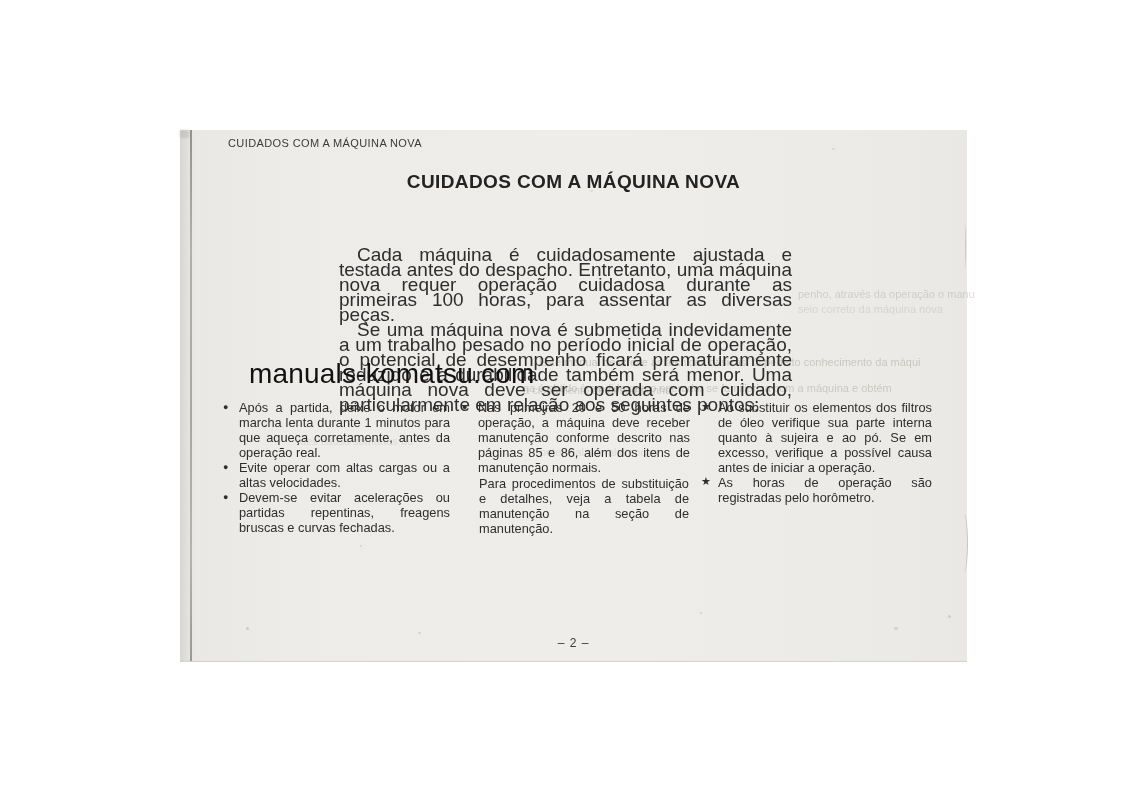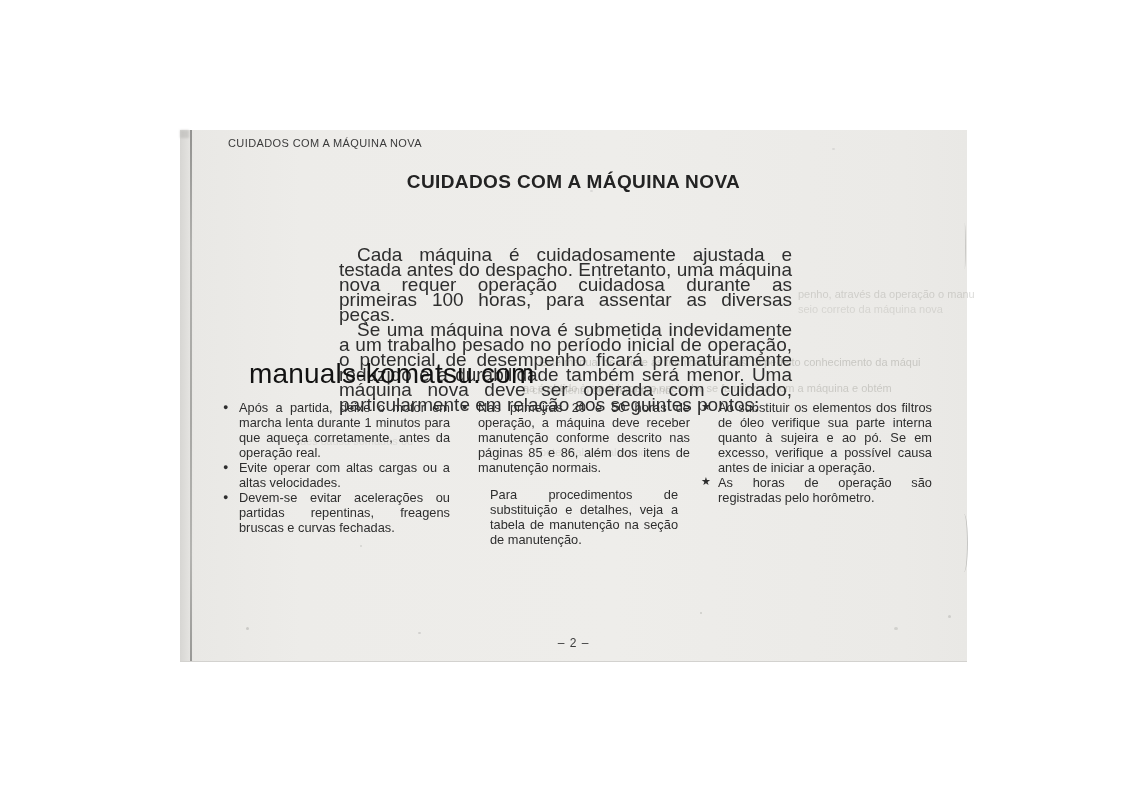--- a/index.html
+++ b/index.html
@@ -53,21 +53,21 @@
   .note-col {
     position:absolute; top:270px;
     font-size:12.8px; line-height:15px; text-align:justify; color:#2e2e2e;
   }
   .col-1 { left:42px;  width:228px; }
   .col-2 { left:281px; width:229px; }
   .col-3 { left:521px; width:231px; }
   .note-item { position:relative; padding-left:17px; margin:0; }
   .marker { position:absolute; left:1px; top:2px; font-size:9px; line-height:11px; color:#2e2e2e; }
   .marker.star { font-size:11px; top:1px; left:0; }
-  .note-cont { padding-left:17px; margin:12px; }
+  .note-cont { padding-left:17px; margin:1px; }
 
   .page-number {
     position:absolute; left:0; right:0; top:506px; text-align:center;
     font-size:12px; letter-spacing:1px; color:#3a3a3a;
   }
 
   
   .ghost {
     position:absolute; white-space:nowrap; pointer-events:none;
     color:#97968f; font-size:11px; filter:blur(.55px);

